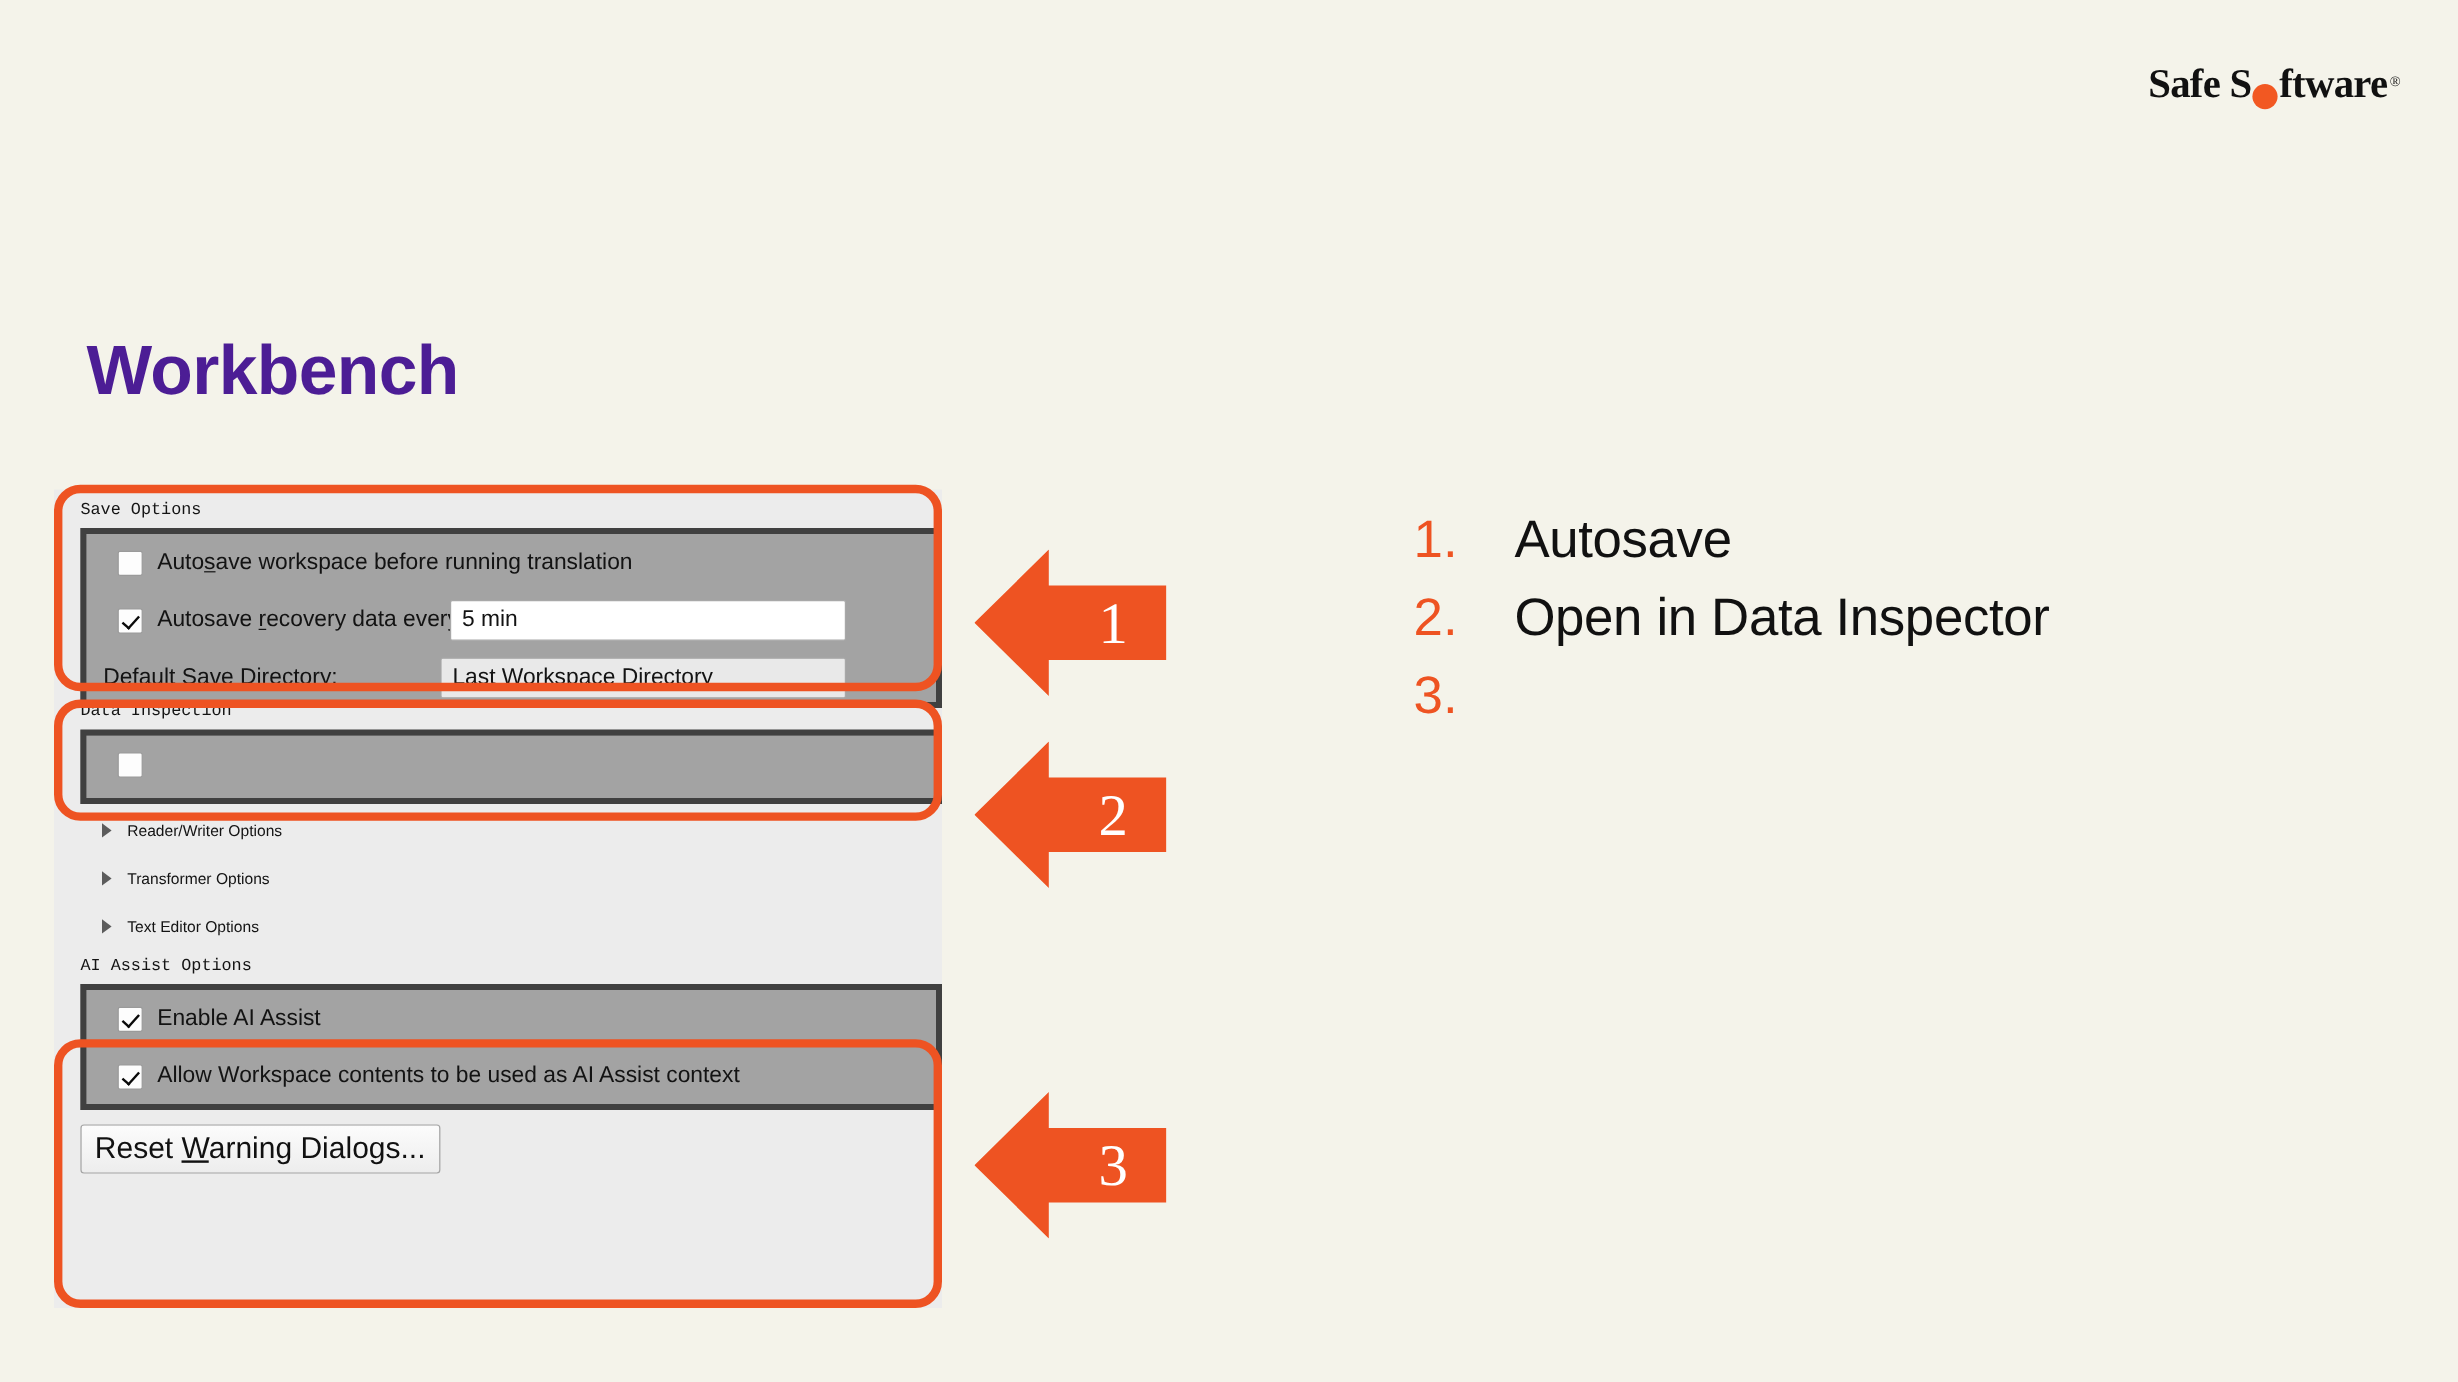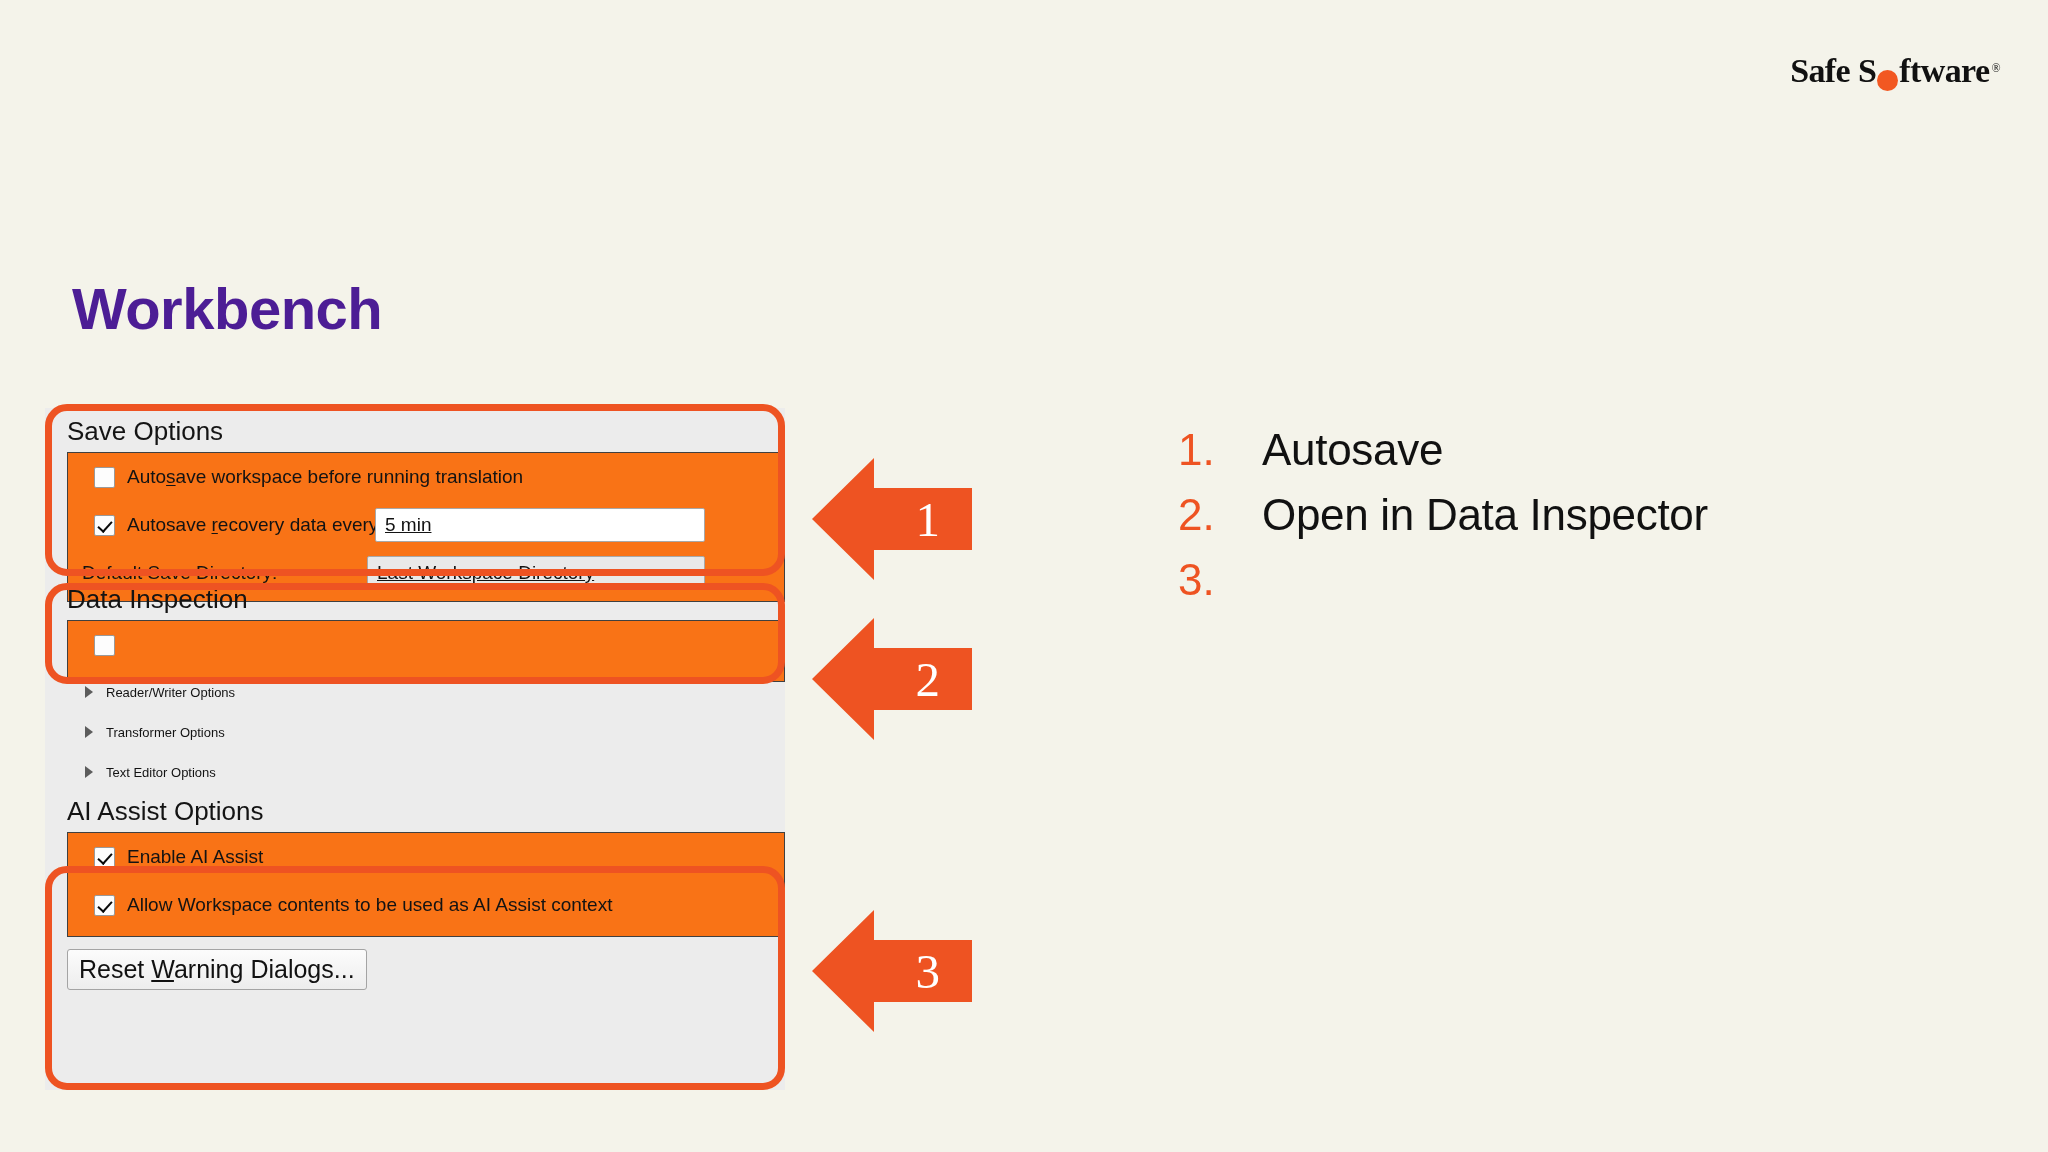--- a/index.html
+++ b/index.html
@@ -66,30 +66,31 @@
     left: 45px;
     top: 408px;
     width: 740px;
     height: 682px;
     background: #ECECEC;
     overflow: hidden;
   }
 
   .groupbox { position: absolute; }
   .group-label {
-    font-size: 26px;
+    font-size: 14px;
     color: #141414;
     line-height: 1;
     margin-bottom: 8px;
     margin-left: 22px;
     white-space: nowrap;
+    font-family: Liberation Mono, monospace;
   }
   .group-body {
-    border: 1px solid #404040;
-    background: #f97316;
+    border: 5px solid #404040;
+    background: #a3a3a3;
     margin-left: 22px;
   }
 
   .row {
     display: flex;
     align-items: center;
     height: 48px;
     padding-left: 26px;
     white-space: nowrap;
   }
@@ -127,21 +128,20 @@
   .field {
     height: 34px;
     line-height: 32px;
     padding: 0 9px;
     font-size: 19px;
     color: #131313;
     border: 1px solid #A8A8A8;
     border-radius: 2px;
     overflow: hidden;
     white-space: nowrap;
-    text-decoration: underline;
   }
   .field.text  { background: #FFFFFF; }
   .field.combo { background: #E9E9E9; }
 
   .plain-label {
     font-size: 19px;
     color: #131313;
     white-space: nowrap;
   }
 

